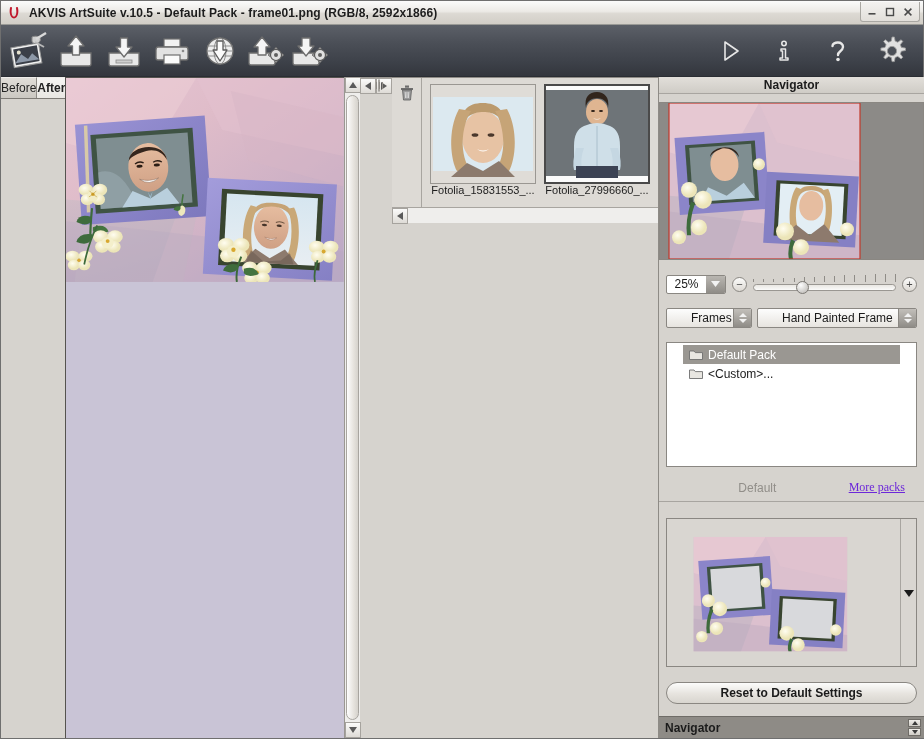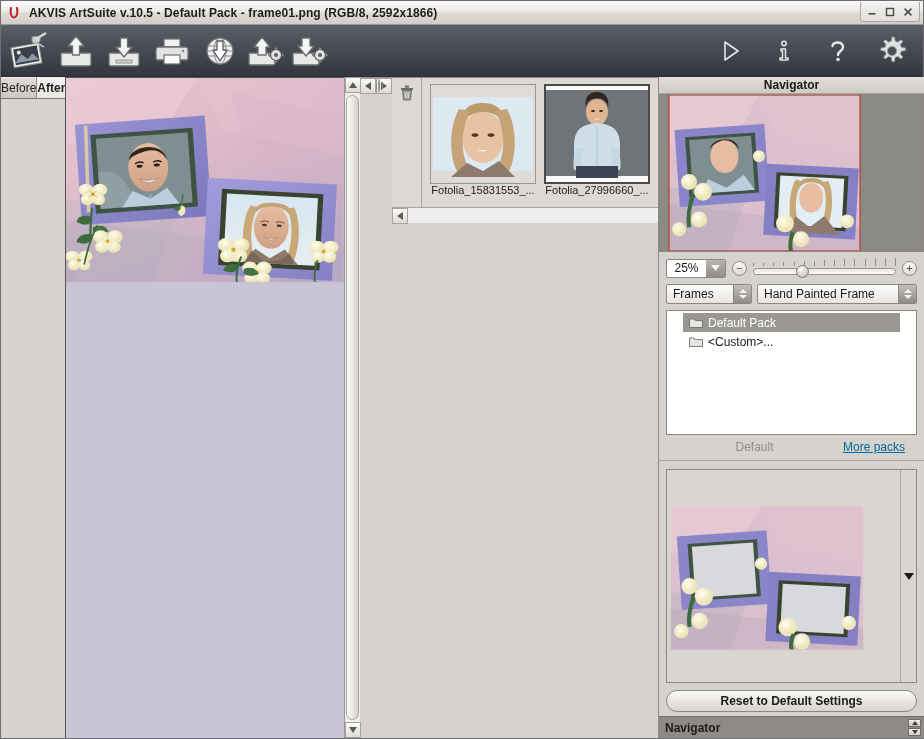--- a/index.html
+++ b/index.html
@@ -179,20 +179,21 @@
     background: #e6e4e0; border-top: 1px solid #a8a5a0;
     display: flex;
   }
 
   
   .right-col {
     width: 265px; flex: 0 0 265px;
     background: #d6d3ce;
     display: flex; flex-direction: column;
     min-height: 0;
+    gap: 8px;
   }
   .panel-header {
     height: 17px; flex: 0 0 17px;
     display: flex; align-items: center; justify-content: center;
     font-size: 12px; font-weight: bold; color: #1b1b1b;
     background: linear-gradient(to bottom,#e2dfda,#cfccc6);
     border-bottom: 1px solid #a8a5a0;
   }
   .nav-thumb {
     margin: 0; height: 158px; flex: 0 0 158px;
@@ -243,21 +244,21 @@
     border: 1px solid #7c7974;
   }
   .combo-row { display: flex; gap: 5px; padding: 4px 7px 6px 7px; }
   .spin-combo {
     height: 20px; border: 1px solid #8a8782;
     background: linear-gradient(to bottom,#fdfdfd,#e7e4df);
     display: flex; align-items: center; border-radius: 2px; overflow: hidden;
   }
   .spin-combo.c1 { width: 86px; }
   .spin-combo.c2 { flex: 1 1 auto; }
-  .spin-label { flex: 1 1 auto; padding-left: 6px; font-size: 12px; color: #1b1b1b; white-space: nowrap; }
+  .spin-label { flex: 1 1 auto; padding-left: 24px; font-size: 12px; color: #1b1b1b; white-space: nowrap; }
   .spin-btns {
     width: 18px; height: 18px; flex: 0 0 18px;
     background: linear-gradient(to bottom,#c2bfba,#8f8c87);
     display: flex; flex-direction: column; align-items: center; justify-content: center;
     gap: 2px; border-left: 1px solid #8a8782;
   }
   .pack-list {
     margin: 0 7px; height: 125px; flex: 0 0 125px;
     border: 1px solid #8a8782; background: #fff;
     padding: 2px 16px; overflow: hidden;
@@ -267,22 +268,22 @@
     padding-left: 6px; gap: 5px; font-size: 12px; color: #1b1b1b;
   }
   .pack-item.selected { background: #9a9792; color: #fff; }
   .folder-ico { width: 14px; height: 12px; flex: 0 0 14px; }
   .act-row {
     display: flex; align-items: center; padding: 5px 7px 6px 7px;
     border-bottom: 1px solid #a8a5a0;
   }
   .act-txt { flex: 1 1 auto; text-align: center; font-size: 12px; color: #918e89; }
   .more-link {
-    flex: 0 0 auto; font-size: 12px; color: #0369a1;
-    text-decoration: underline; padding-right: 12px;
+    flex: 0 0 auto; font-size: 12px; color: #6d28d9;
+    text-decoration: underline; padding-right: 12px; font-family: Liberation Serif, serif;
   }
   .preview-box {
     margin: 8px 7px 0 7px; flex: 1 1 auto;
     border: 1px solid #8a8782; background: #d9d6d1;
     display: flex; min-height: 0;
   }
   .preview-inner { flex: 1 1 auto; position: relative; overflow: hidden; }
   .preview-side {
     width: 16px; flex: 0 0 16px; border-left: 1px solid #a8a5a0;
     display: flex; align-items: center; justify-content: center;

